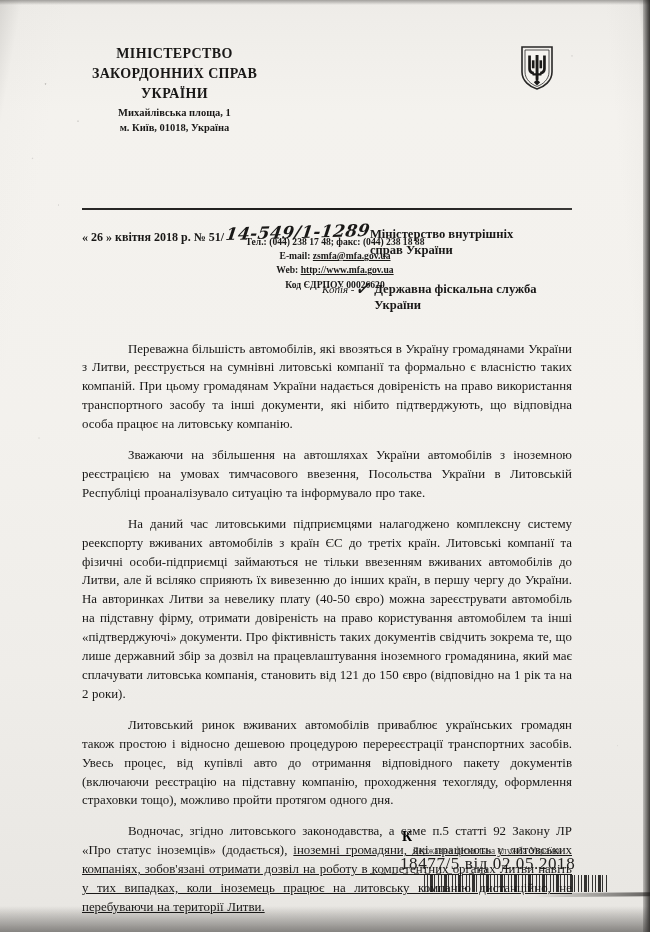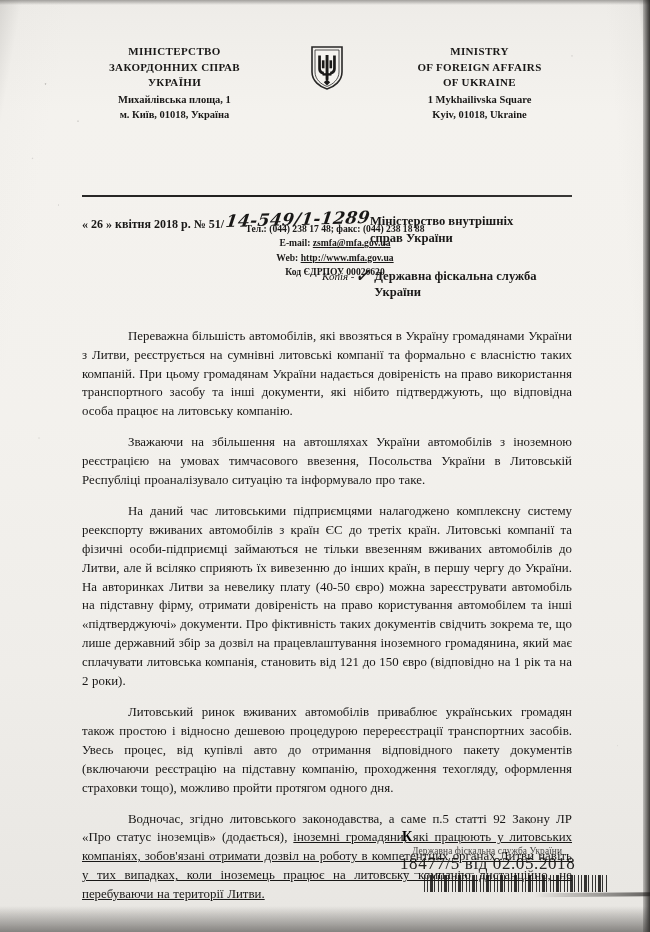--- a/index.html
+++ b/index.html
@@ -72,21 +72,21 @@
     display: flex;
     align-items: flex-start;
     justify-content: space-between;
     padding-top: 44px;
   }
   .lh-col { width: 185px; text-align: center; }
   .lh-col.right { width: 185px; }
 
   .ministry-title {
     font-weight: bold;
-    font-size: 11px;
+    font-size: 14px;
     line-height: 1.42;
     letter-spacing: 0.35px;
   }
   .ministry-addr {
     margin-top: 1px;
     font-size: 10.5px;
     line-height: 1.45;
     font-weight: bold;
   }
   .lh-center {
@@ -291,27 +291,20 @@
             <path d="M23.1 9.4 h2.7 v13.1 c0 3.6 -2.1 5.9 -5.7 6.2 v-2.9 c1.7 -0.2 3.0 -1.4 3.0 -3.6 Z"></path>
             <path d="M11.9 14.3 h2.6 v8.0 h-2.6 z"></path>
             <path d="M19.5 14.3 h2.6 v8.0 h-2.6 z"></path>
             <path d="M13.0 31.6 h8 v2.3 h-8 z" opacity="0"></path>
             <path d="M17 33.6 l3.2 2.6 -3.2 3.4 -3.2 -3.4 z"></path>
             <path d="M12.6 27.2 h8.8 v2.4 h-8.8 z"></path>
           </g>
         </svg>
       </div>
 
-      <div class="lh-col right">
-        <div class="ministry-title" style="white-space: pre-line;">MINISTRY
-OF FOREIGN AFFAIRS
-OF UKRAINE</div>
-        <div class="ministry-addr" style="white-space: pre-line;">1 Mykhailivska Square
-Kyiv, 01018, Ukraine</div>
-      </div>
     </div>
 
     <div style="position:relative; height:66px;">
       <div class="contacts">
         <div>Тел.: (044) 238 17 48; факс: (044) 238 18 88</div>
         <div>
           <span>E-mail:</span>
           <span class="u">zsmfa@mfa.gov.ua</span>
         </div>
         <div>

